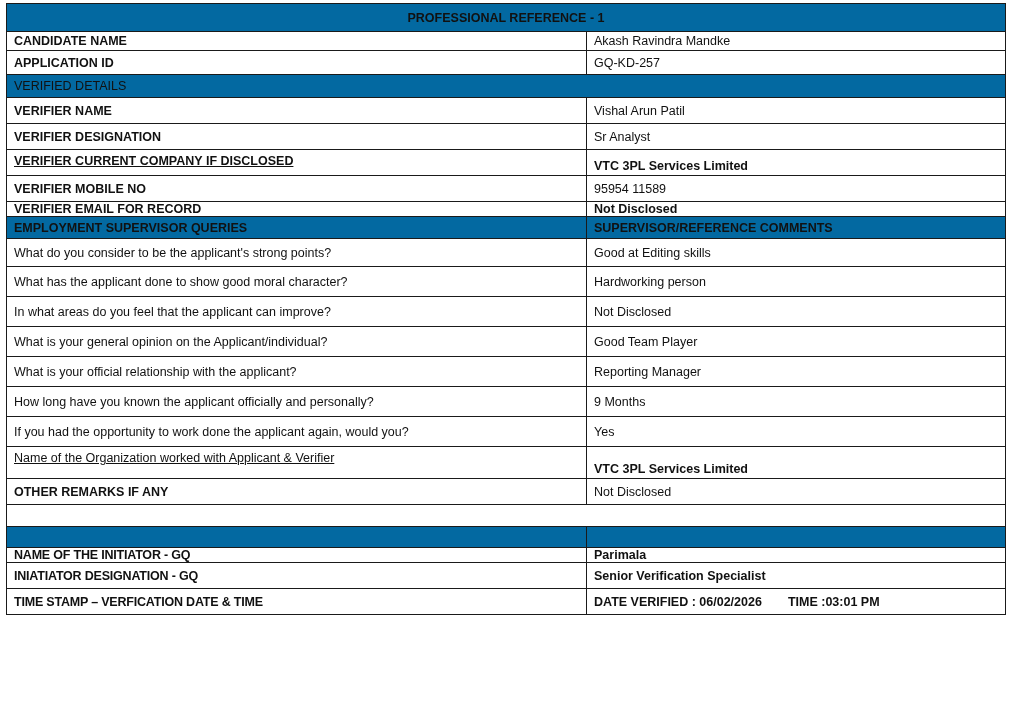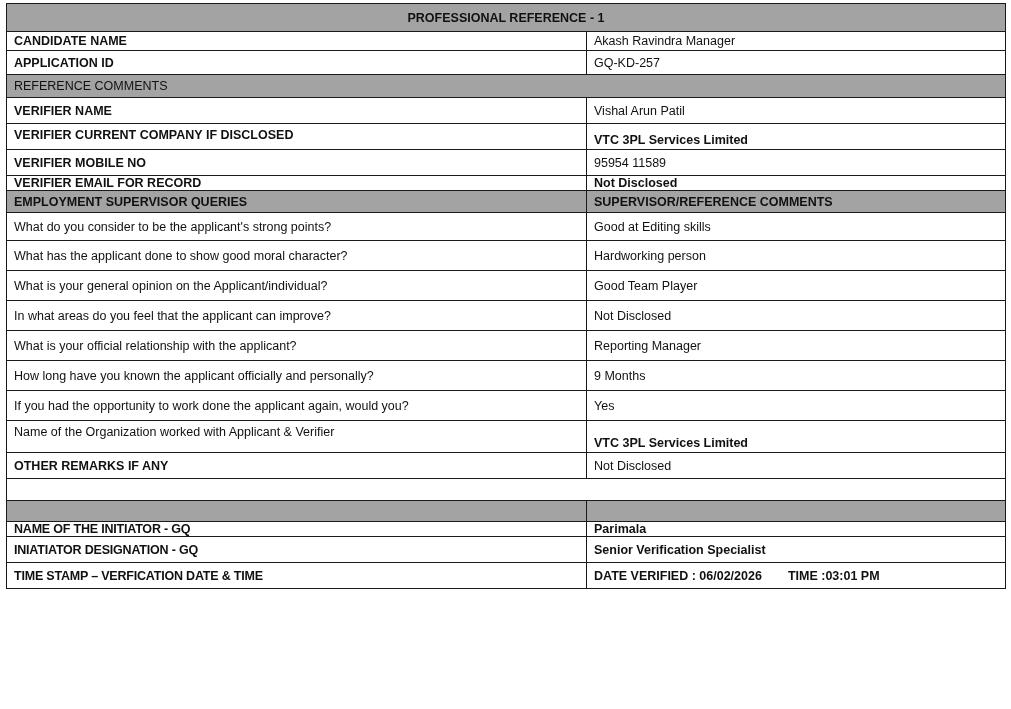--- a/index.html
+++ b/index.html
@@ -4,59 +4,63 @@
   <style>
     html, body { margin: 0; padding: 0; background: #ffffff; }
     body { width: 1011px; height: 709px; position: relative; overflow: hidden;
            font-family: "Liberation Sans", "DejaVu Sans", sans-serif; color: #111; }
     table.ref { position: absolute; left: 6px; top: 3px; width: 999px;
                 border-collapse: collapse; table-layout: fixed; font-size: 12.5px; }
     table.ref td { border: 1px solid #1a1a1a; padding: 0 7px; overflow: hidden;
                    white-space: nowrap; }
     col.c1 { width: 580px; }
     col.c2 { width: 419px; }
-    .hdr td { background: #a3a3a3; }
+    .hdr td { background: #0369a1; }
     .b { font-weight: bold; }
     .center { text-align: center; }
     .va-b { vertical-align: bottom; padding-bottom: 2px !important; font-weight: bold; }
-    .va-t { vertical-align: top; padding-top: 4px !important; }
+    .va-t { vertical-align: top; padding-top: 4px !important; text-decoration: underline; }
     .va-m { vertical-align: middle; }
     .tight { letter-spacing: -0.2px; }
     .gap { display: inline-block; width: 26px; }
   </style>
 </head>
 <body>
 
 <table class="ref">
   <colgroup>
       <col class="c1">
       <col class="c2">
     </colgroup>
 
   <tbody>
       <tr class="hdr" style="height:28px">
     <td colspan="2" class="b center va-m">PROFESSIONAL REFERENCE - 1</td>
   </tr>
 
   <tr style="height:19px">
     <td class="b">CANDIDATE NAME</td>
-    <td>Akash Ravindra Manager</td>
+    <td>Akash Ravindra Mandke</td>
   </tr>
   <tr style="height:24px">
     <td class="b">APPLICATION ID</td>
     <td>GQ-KD-257</td>
   </tr>
 
   <tr class="hdr" style="height:23px">
-    <td colspan="2">REFERENCE COMMENTS</td>
+    <td colspan="2">VERIFIED DETAILS</td>
   </tr>
 
   <tr style="height:26px">
     <td class="b">VERIFIER NAME</td>
     <td>Vishal Arun Patil</td>
+  </tr>
+  <tr style="height:26px">
+    <td class="b">VERIFIER DESIGNATION</td>
+    <td>Sr Analyst</td>
   </tr>
   <tr style="height:26px">
     <td class="b va-t">VERIFIER CURRENT COMPANY IF DISCLOSED</td>
     <td class="va-b">VTC 3PL Services Limited</td>
   </tr>
   <tr style="height:26px">
     <td class="b">VERIFIER MOBILE NO</td>
     <td>95954 11589</td>
   </tr>
   <tr style="height:14px">
@@ -71,26 +75,26 @@
 
   <tr style="height:28px">
     <td>What do you consider to be the applicant's strong points?</td>
     <td>Good at Editing skills</td>
   </tr>
   <tr style="height:30px">
     <td>What has the applicant done to show good moral character?</td>
     <td>Hardworking person</td>
   </tr>
   <tr style="height:30px">
+    <td>In what areas do you feel that the applicant can improve?</td>
+    <td>Not Disclosed</td>
+  </tr>
+  <tr style="height:30px">
     <td>What is your general opinion on the Applicant/individual?</td>
     <td>Good Team Player</td>
-  </tr>
-  <tr style="height:30px">
-    <td>In what areas do you feel that the applicant can improve?</td>
-    <td>Not Disclosed</td>
   </tr>
   <tr style="height:30px">
     <td>What is your official relationship with the applicant?</td>
     <td>Reporting Manager</td>
   </tr>
   <tr style="height:30px">
     <td>How long have you known the applicant officially and personally?</td>
     <td>9 Months</td>
   </tr>
   <tr style="height:30px">

